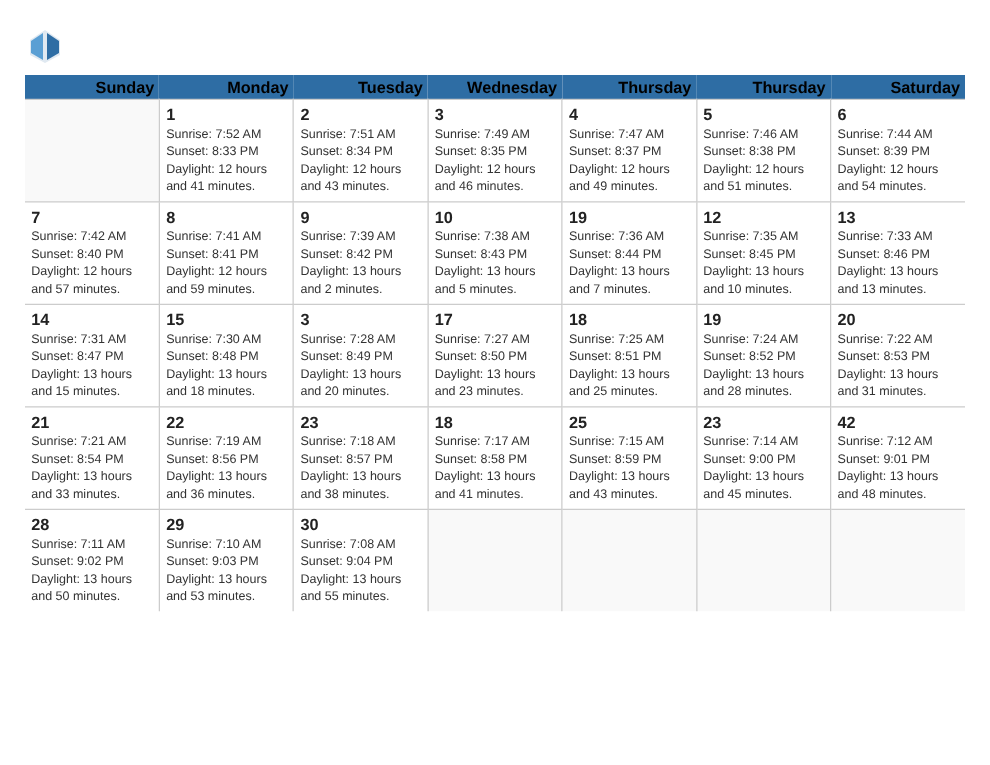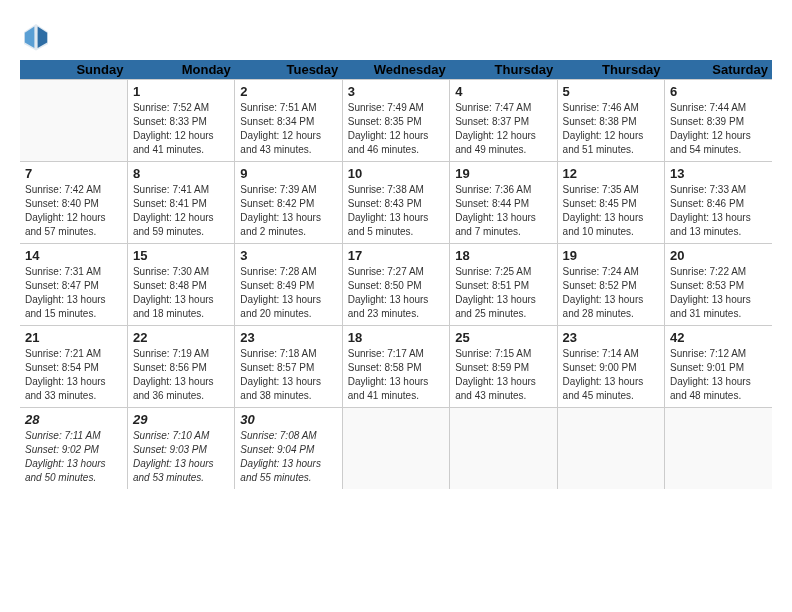--- a/index.html
+++ b/index.html
@@ -89,21 +89,20 @@
     .day-info {
       font-size: 10px;
       color: #333;
       line-height: 1.4;
     }
     .empty-cell {
       background: #f9f9f9;
     }
     tbody tr:last-child td {
       border-bottom: none;
-      font-style: italic;
     }
     tbody tr td {
       background: #fff;
     }
     tbody tr:nth-child(even) td {
     }
   </style>
 </head>
 <body>
 

